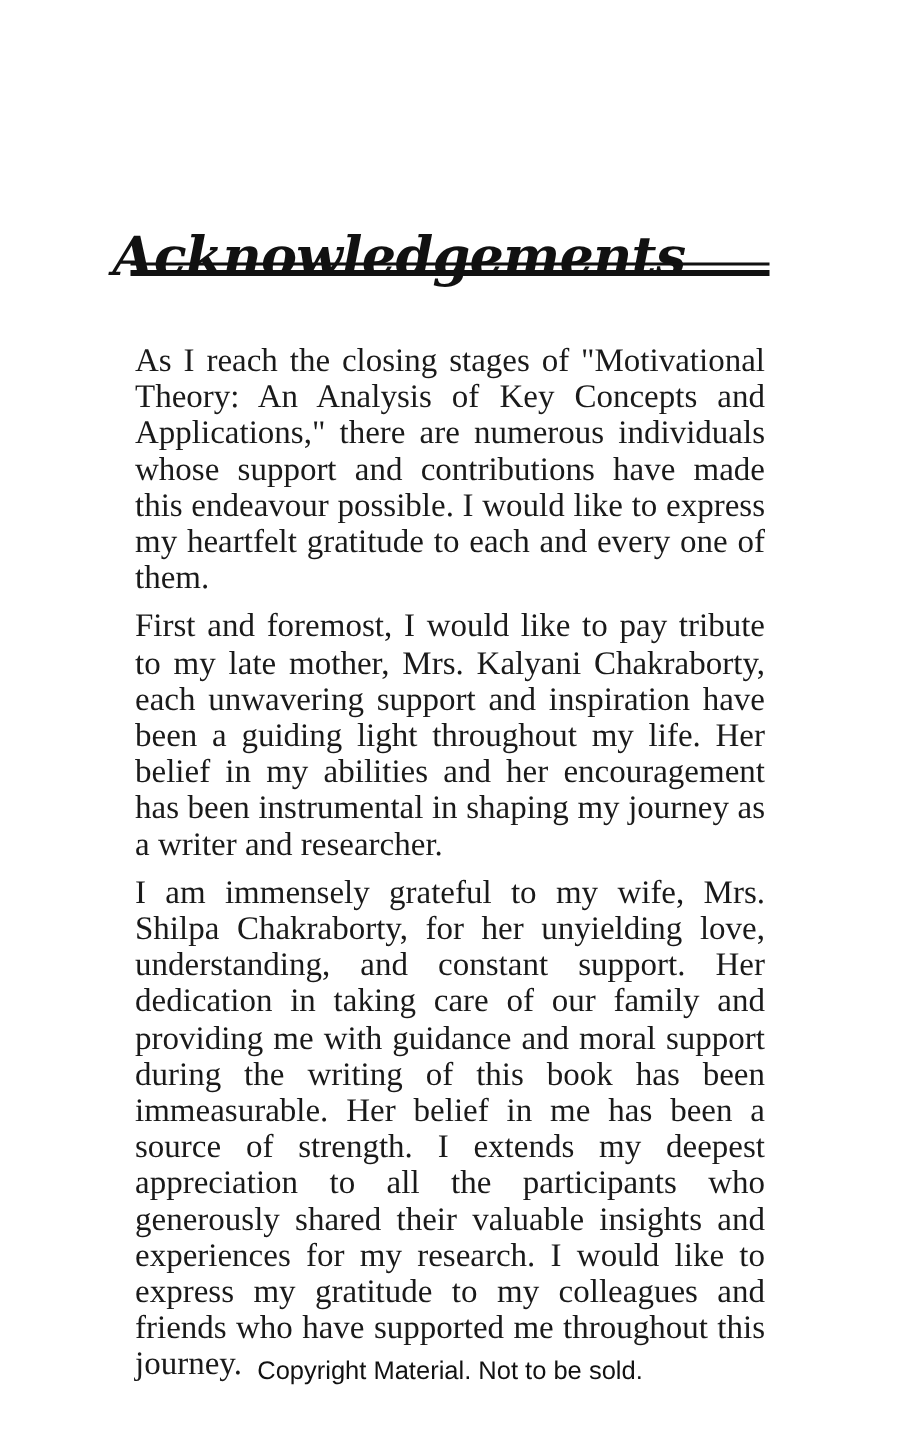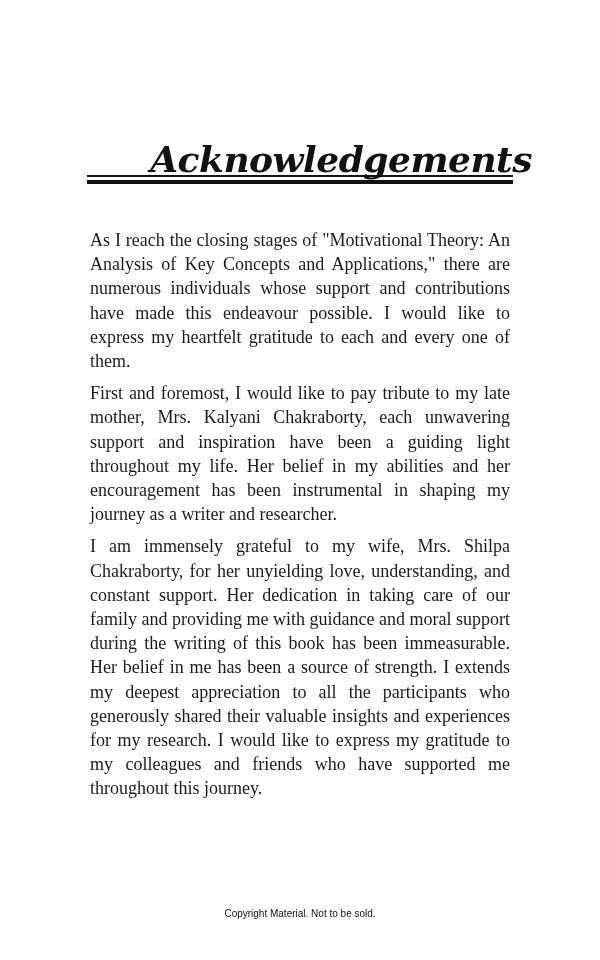--- a/index.html
+++ b/index.html
@@ -12,29 +12,28 @@
       height: 960px;
       position: relative;
       overflow: hidden;
       color: #1a1a1a;
     }
     .page-title {
       position: absolute;
       left: 0;
       width: 532px;
       top: 122px;
-      text-align: right;
+      text-align: center;
       font-family: "DejaVu Serif", serif;
       font-weight: bold;
       font-style: italic;
       font-size: 36px;
       line-height: 50px;
       letter-spacing: -0.5px;
       color: #111111;
-      margin-top: 12px;
     }
     .rule-thin {
       position: absolute;
       left: 87px;
       width: 426px;
       top: 175px;
       height: 2px;
       background: #111111;
     }
     .rule-thick {
@@ -44,36 +43,36 @@
       top: 180px;
       height: 4px;
       background: #111111;
     }
     .body-text {
       position: absolute;
       left: 90px;
       width: 420px;
       top: 228px;
       font-family: "Liberation Serif", serif;
-      font-size: 18px;
+      font-size: 22px;
       line-height: 24.2px;
       color: #1a1a1a;
     }
     .body-text p {
       margin: 0 0 8px 0;
       text-align: justify;
     }
     .footer-note {
       position: absolute;
       left: 0;
       width: 600px;
       top: 904px;
       text-align: center;
       font-family: "Liberation Sans", sans-serif;
-      font-size: 10px;
+      font-size: 17px;
       line-height: 20px;
       color: #111111;
     }
   </style>
 </head>
 <body>
 
 <h1 class="page-title">Acknowledgements</h1>
 <div class="rule-thin"></div>
 <div class="rule-thick"></div>

